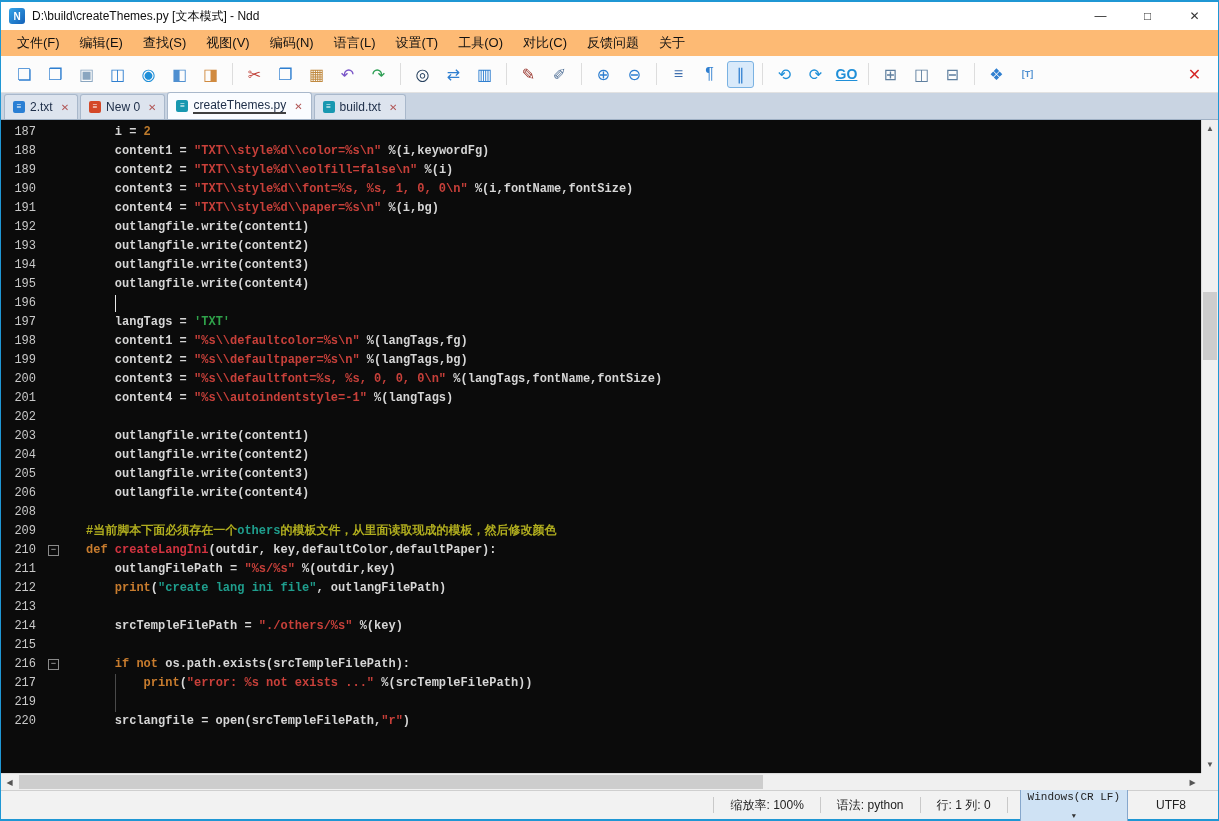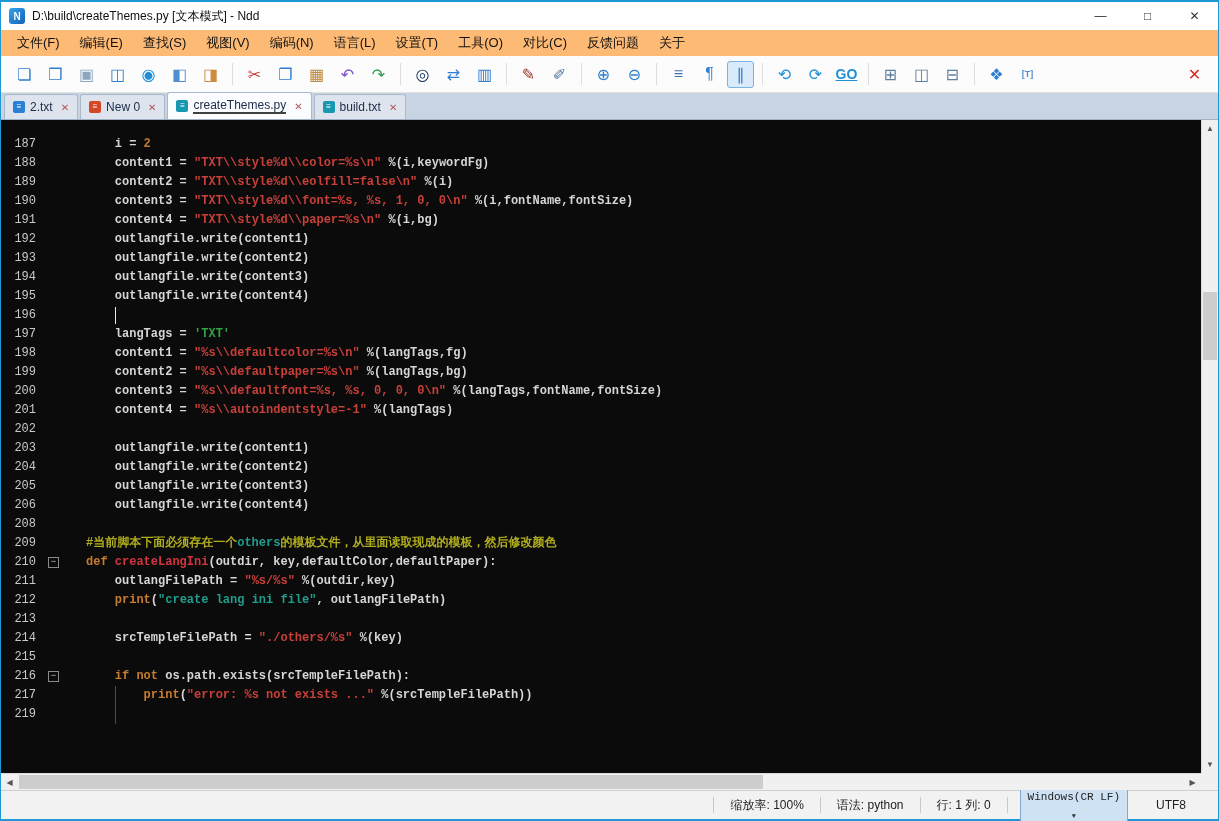--- a/index.html
+++ b/index.html
@@ -38,21 +38,21 @@
     border:1px solid #a9b8cb; border-bottom:none; margin-right:2px; font-size:12px; color:#20304a;
     border-radius:3px 3px 0 0; white-space:nowrap; }
   .tab.active { background:#fafcff; height:27px; }
   .tab-icon { width:12px; height:12px; border-radius:2px; display:flex; align-items:center; justify-content:center;
     color:#fff; font-size:8px; line-height:1; flex:0 0 auto; }
   .tab.active .tab-label { border-bottom:2px solid #404040; }
   .tab-close { color:#b15555; font-size:10px; margin-left:3px; }
 
   
   .editor-wrap { flex:1; min-height:0; display:grid; grid-template-columns:1fr 17px; grid-template-rows:1fr 17px; background:#0b0b0b; }
-  .editor-code { grid-column:1; grid-row:1; overflow:hidden; padding-top:15px; }
+  .editor-code { grid-column:1; grid-row:1; overflow:hidden; padding-top:3px; }
   .ed-row { display:flex; height:19px; line-height:19px; font-family:"Liberation Mono", monospace; }
   .gutter { flex:0 0 44px; text-align:right; padding-right:9px; color:#c9c9c9; font-size:12px; }
   .fold { flex:0 0 17px; position:relative; }
   .fold-box { position:absolute; left:3px; top:4px; width:11px; height:11px; border:1px solid #8a8a8a;
     color:#c9c9c9; font-size:9px; line-height:9px; text-align:center; background:#0b0b0b; }
   .code { flex:1; margin-left:24px; white-space:pre; font-size:12px; font-weight:700; position:relative; color:#d6d6d6; }
   .seg-p { color:#d6d6d6; }
   .seg-s { color:#c8403a; }
   .seg-g { color:#2fa24a; }
   .seg-t { color:#1f9e8d; }
@@ -334,20 +334,25 @@
         <div class="ed-row">
           <div class="gutter">217</div>
           <div class="fold"></div>
           <div class="code"><span class="seg-p">        </span><span class="seg-k">print</span><span class="seg-p">(</span><span class="seg-s">"error: %s not exists ..."</span><span class="seg-p"> %(srcTempleFilePath))</span><span class="guide" style="left: 4ch;"></span></div>
         </div>
         <div class="ed-row">
           <div class="gutter">219</div>
           <div class="fold"></div>
           <div class="code"><span class="guide" style="left: 4ch;"></span></div>
         </div>
+        <div class="ed-row">
+          <div class="gutter">220</div>
+          <div class="fold"></div>
+          <div class="code"><span class="seg-p">    srclangfile = open(srcTempleFilePath,</span><span class="seg-s">"r"</span><span class="seg-p">)</span></div>
+        </div>
       </div>
 
     <div class="vscroll">
       <div class="vs-arrow">▲</div>
       <div class="vs-thumb"></div>
       <div class="vs-arrow down">▼</div>
     </div>
 
     <div class="hscroll">
       <div class="hs-arrow left">◀</div>

